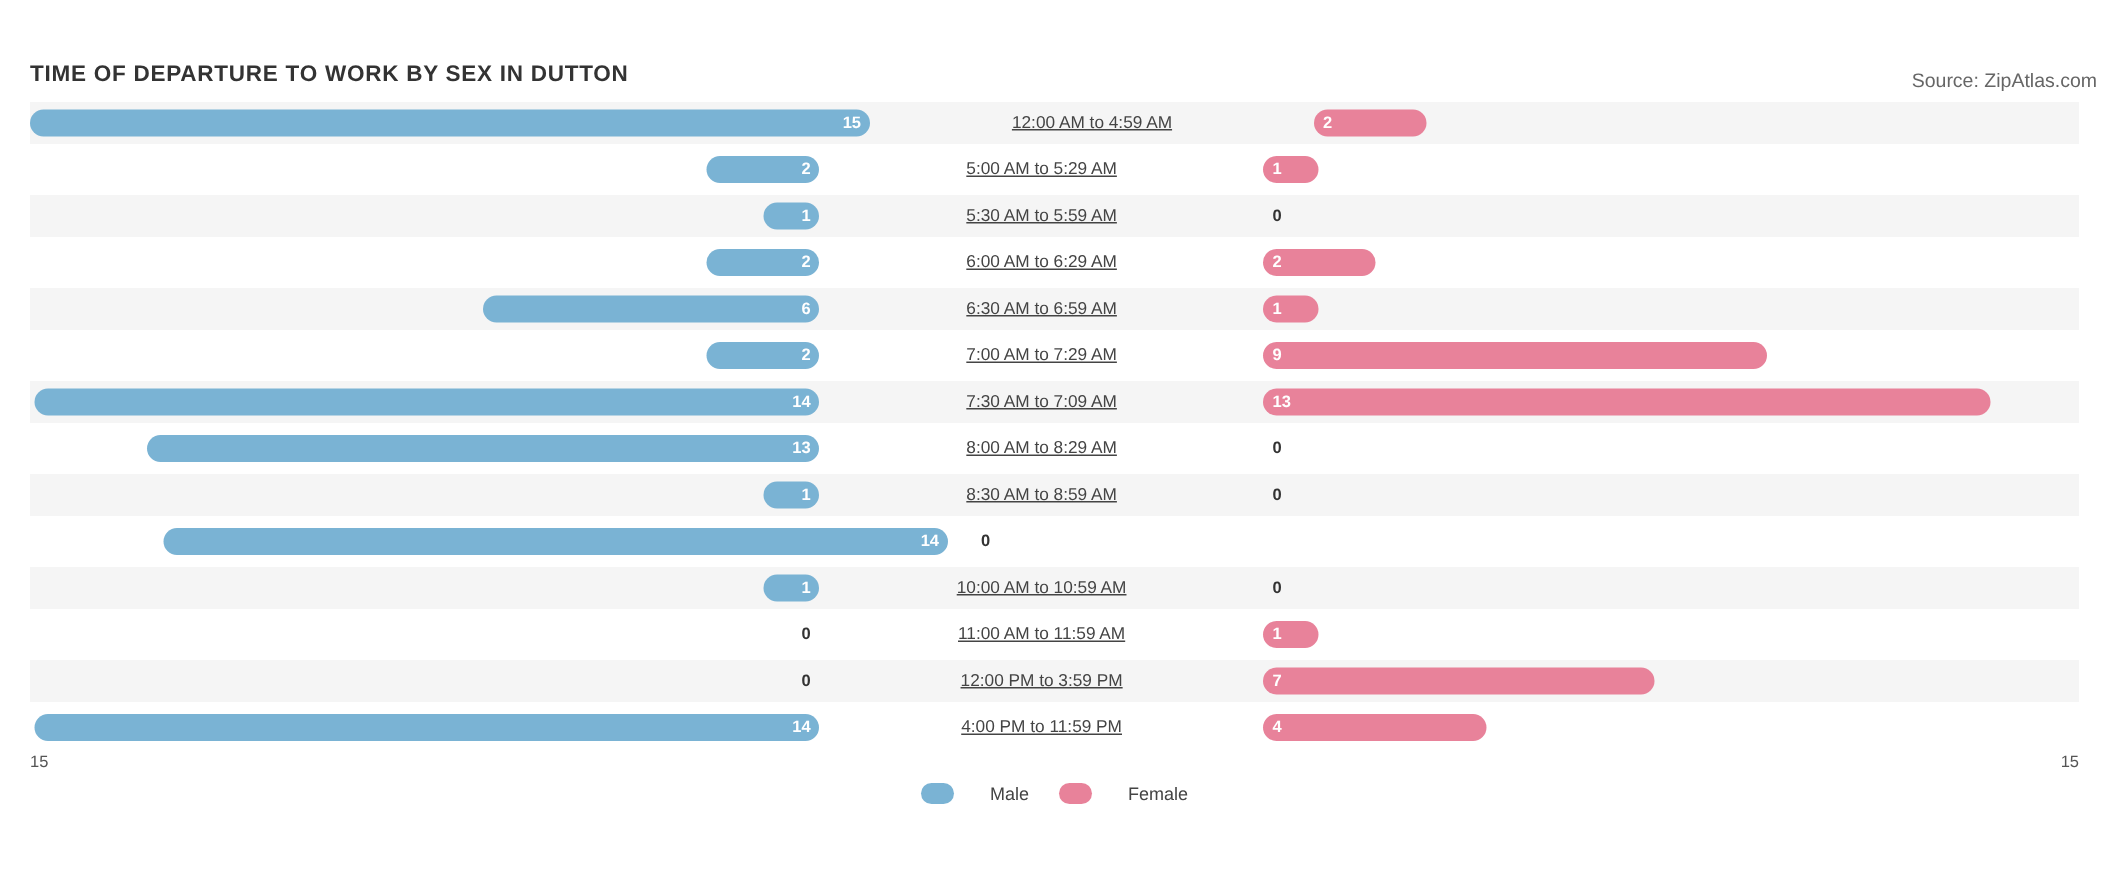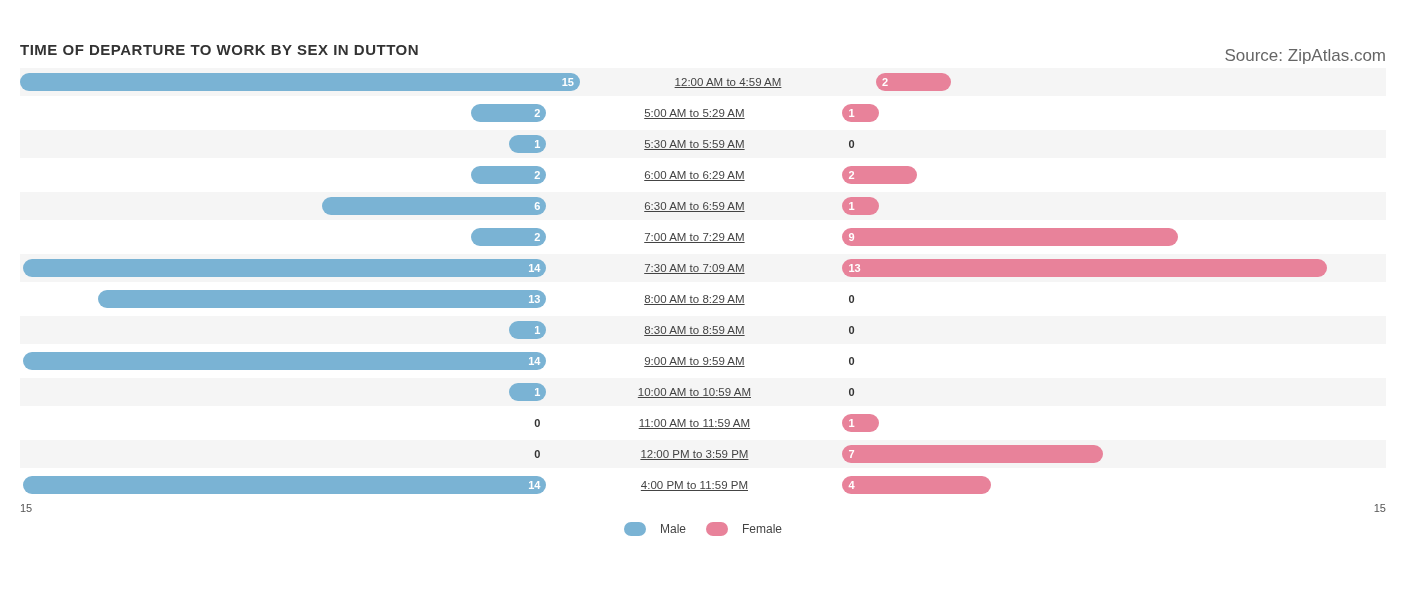--- a/index.html
+++ b/index.html
@@ -21,22 +21,22 @@
       font-size: 15px;
       font-weight: bold;
       color: #333;
       margin-bottom: 10px;
       text-transform: uppercase;
       letter-spacing: 0.5px;
     }
     .source {
       position: absolute;
       top: 18px;
-      right: 20px;
-      font-size: 17px;
+      right: 8px;
+      font-size: 13px;
       color: #666;
     }
     .chart-area {
       position: relative;
       width: 100%;
     }
     .row {
       display: flex;
       align-items: center;
       height: 28px;
@@ -113,21 +113,21 @@
       justify-content: center;
       align-items: center;
       gap: 20px;
       margin-top: 8px;
       font-size: 12px;
       color: #444;
     }
     .legend-item {
       display: flex;
       align-items: center;
-      gap: 14px;
+      gap: 24px;
     }
     .legend-swatch {
       width: 22px;
       height: 14px;
       border-radius: 7px;
     }
     .bottom-labels {
       display: flex;
       justify-content: space-between;
       font-size: 11px;
@@ -257,21 +257,20 @@
         <div class="right-section">
           <span class="bar-val-outside-right">0</span>
         </div>
       </div>
       <div class="row">
         <div class="left-section">
           <div class="bar-male" style="width: 523px; background: rgb(122, 179, 212);">
             <span class="bar-val">14</span>
           </div>
         </div>
-        <div class="label">9:00 AM to 9:59 AM</div>
         <div class="right-section">
           <span class="bar-val-outside-right">0</span>
         </div>
       </div>
       <div class="row">
         <div class="left-section">
           <div class="bar-male" style="width: 37px; background: rgb(122, 179, 212);">
             <span class="bar-val">1</span>
           </div>
         </div>

